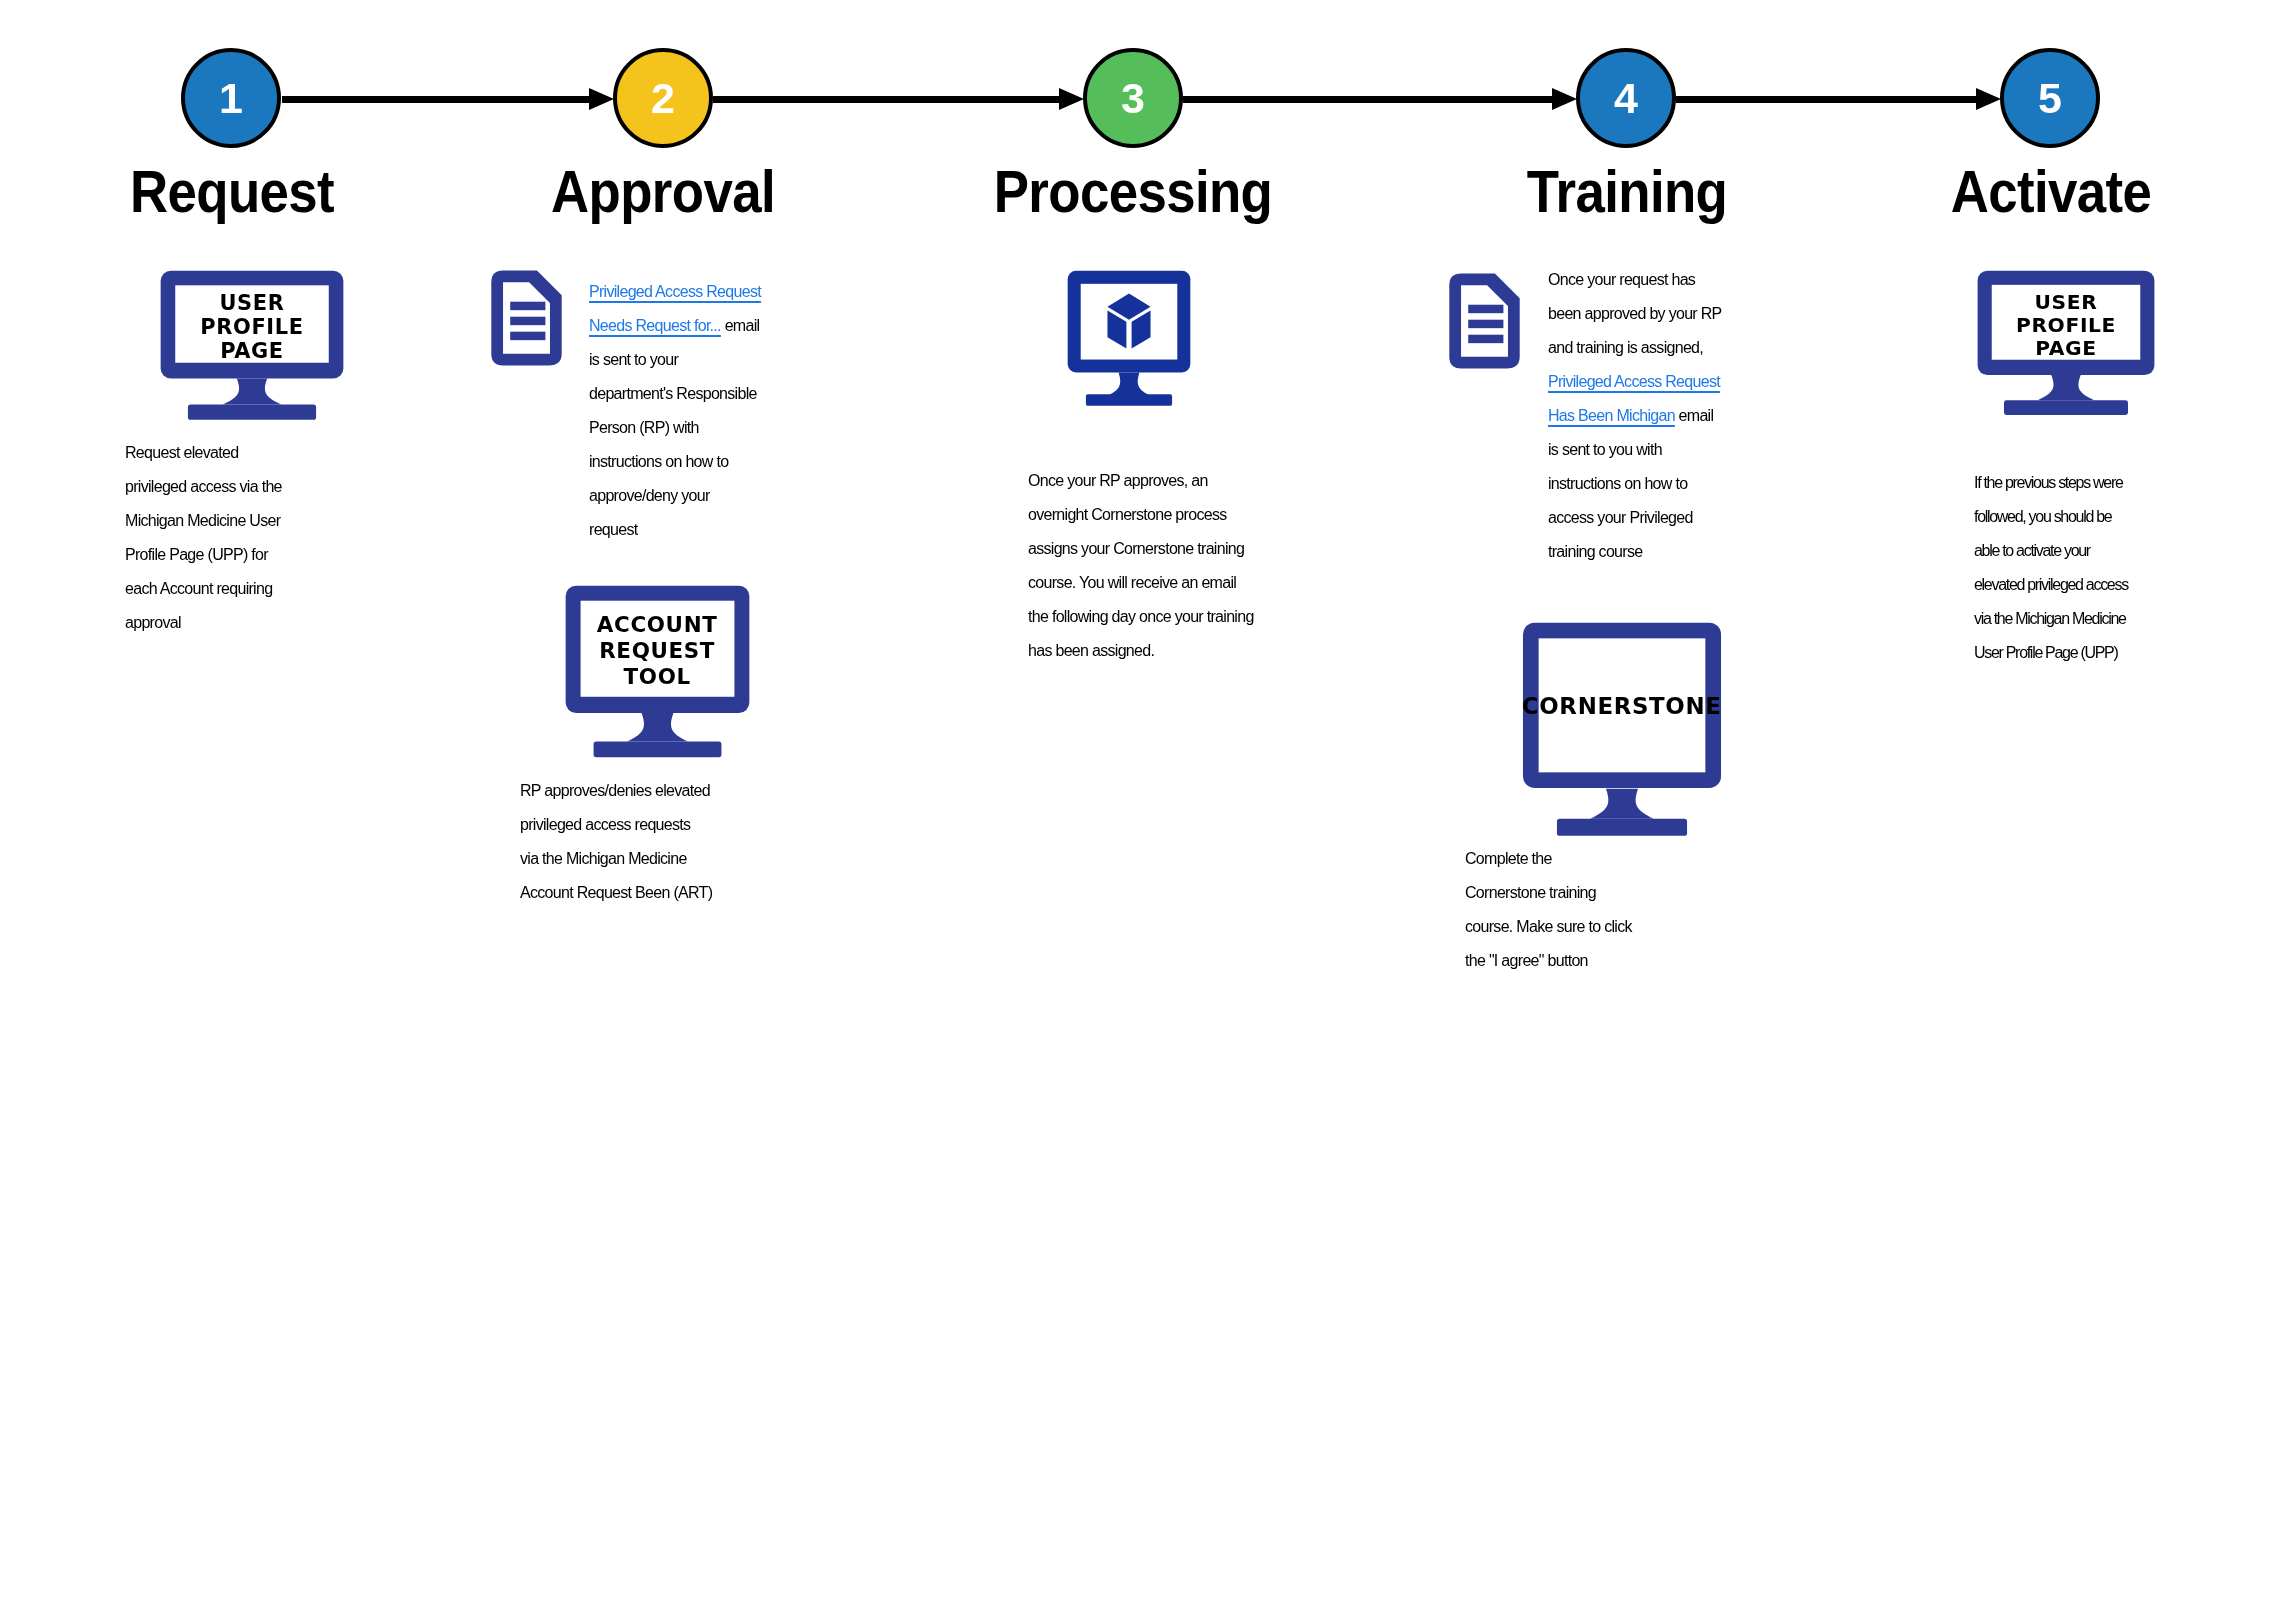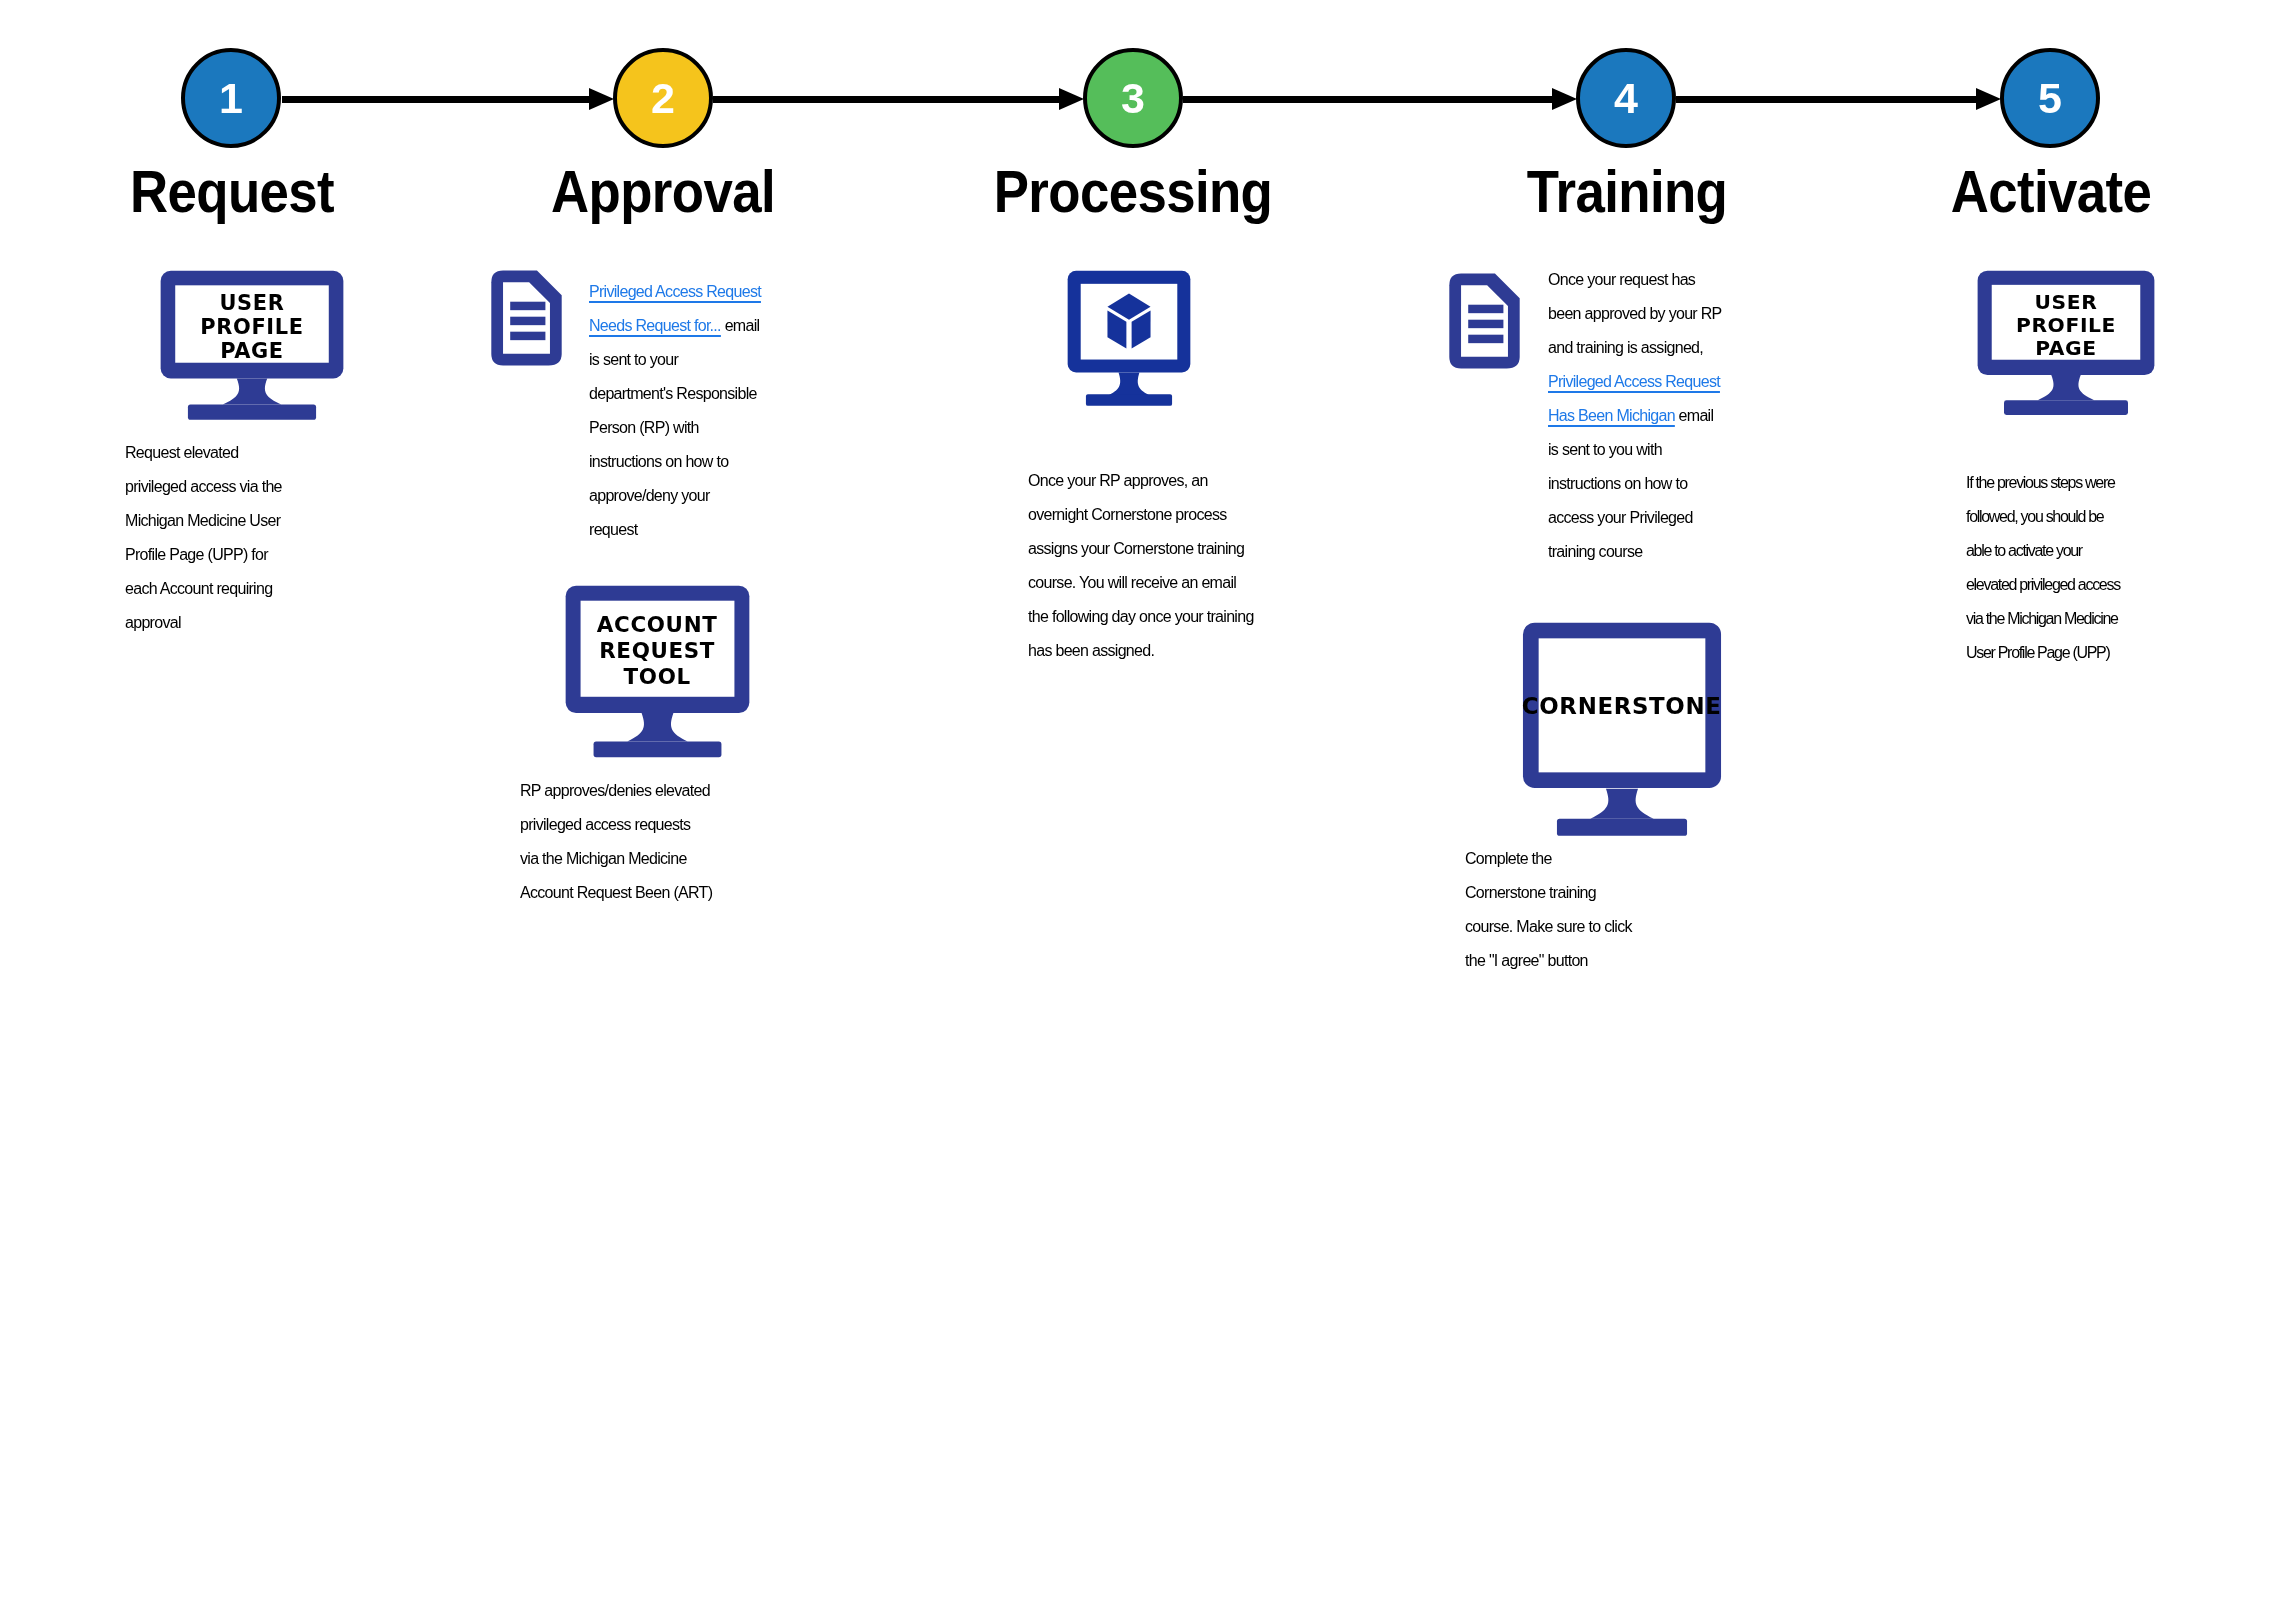--- a/index.html
+++ b/index.html
@@ -70,21 +70,21 @@
     letter-spacing: -0.7px;
     white-space: nowrap;
   }
   .pre { white-space: pre-line; display: inline; }
   .doclink {
     color: var(--link_blue, #1E79E8);
     text-decoration: underline;
     text-decoration-thickness: 2px;
     text-underline-offset: 3.9px;
   }
-  .tight { letter-spacing: -1.3px; }
+  .tight { letter-spacing: -1.3px; margin-left: 8px; }
 
   
   .navy { fill: var(--icon_navy, #2E3B94); }
   .royal { fill: var(--icon_royal, #15329B); }
   .white { fill: #ffffff; }
   .screen-label {
     font-family: "DejaVu Sans", sans-serif;
     font-weight: 700;
     fill: #000;
     letter-spacing: 1px;

